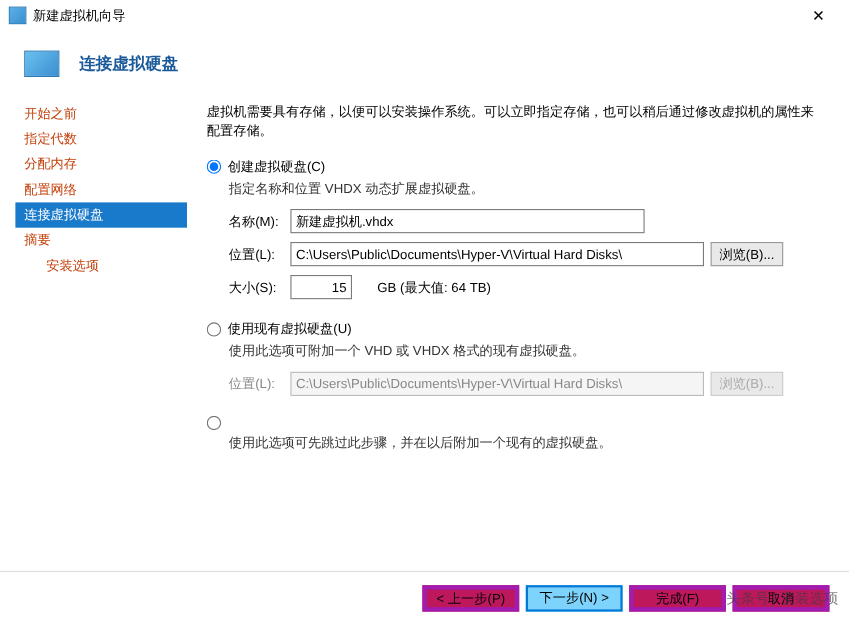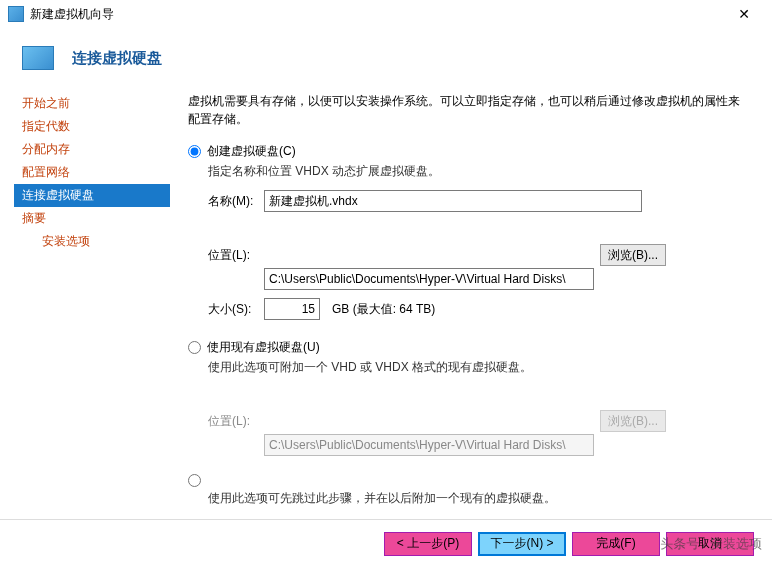--- a/index.html
+++ b/index.html
@@ -18,31 +18,31 @@
 .nav-item.indent { padding-left: 28px; }
 .content { flex: 1; padding: 4px 24px 0 18px; font-size: 12px; line-height: 1.5; }
 .intro { margin-bottom: 14px; }
 .radio-row { display: flex; align-items: center; margin-bottom: 2px; }
 .radio-row input[type=radio] { margin-right: 6px; }
 .desc { margin-left: 20px; margin-bottom: 10px; color: #333; }
 .form-block { margin-left: 20px; margin-bottom: 18px; }
 .form-row { display: flex; align-items: center; margin-bottom: 8px; }
 .form-label { width: 56px; text-align: left; }
 .text-input { border: 1px solid #7a7a7a; height: 22px; padding: 0 4px; font-size: 12px; font-family: inherit; }
-.text-input.wide { width: 378px; }
-.text-input.loc { width: 330px; margin-top: 48px; }
+.text-input.wide { width: 322px; }
+.text-input.loc { width: 376px; }
 .text-input.small { width: 56px; text-align: right; padding-right: 4px; }
 .text-input[disabled] { background: #f5f5f5; color: #888; border-color: #bbb; }
 .browse-btn { width: 66px; height: 22px; margin-left: 6px; border: 1px solid #999; background: #e9e9e9; font-size: 12px; cursor: pointer; font-family: inherit; }
 .browse-btn[disabled] { color: #aaa; border-color: #ccc; }
-.gb-label { margin-left: 12px; }
+.gb-label { margin-left: 23px; }
 .option-block { margin-bottom: 14px; }
 .disabled-label { color: #888; }
 .footer { position: absolute; bottom: 0; left: 0; right: 0; height: 48px; border-top: 1px solid #ddd; display: flex; align-items: center; justify-content: flex-end; padding-right: 18px; gap: 6px; }
-.footer-btn { width: 88px; height: 24px; border: 1px solid #a21caf; background: #ec4899; font-size: 12px; cursor: pointer; font-family: inherit; }
+.footer-btn { width: 88px; height: 24px; border: 4px solid #a21caf; background: #be185d; font-size: 12px; cursor: pointer; font-family: inherit; }
 .footer-btn.primary { border: 2px solid #0078d7; background: #7dd3fc; }
 .watermark { position: absolute; right: 10px; bottom: 14px; font-size: 13px; color: rgba(60,60,60,0.65); pointer-events: none; font-weight: 500; }
 </style>
 </head>
 <body>
 
 <div class="titlebar">
   <div class="titlebar-icon"></div>
   <span class="titlebar-text">新建虚拟机向导</span>
   <div class="close-btn">✕</div>

